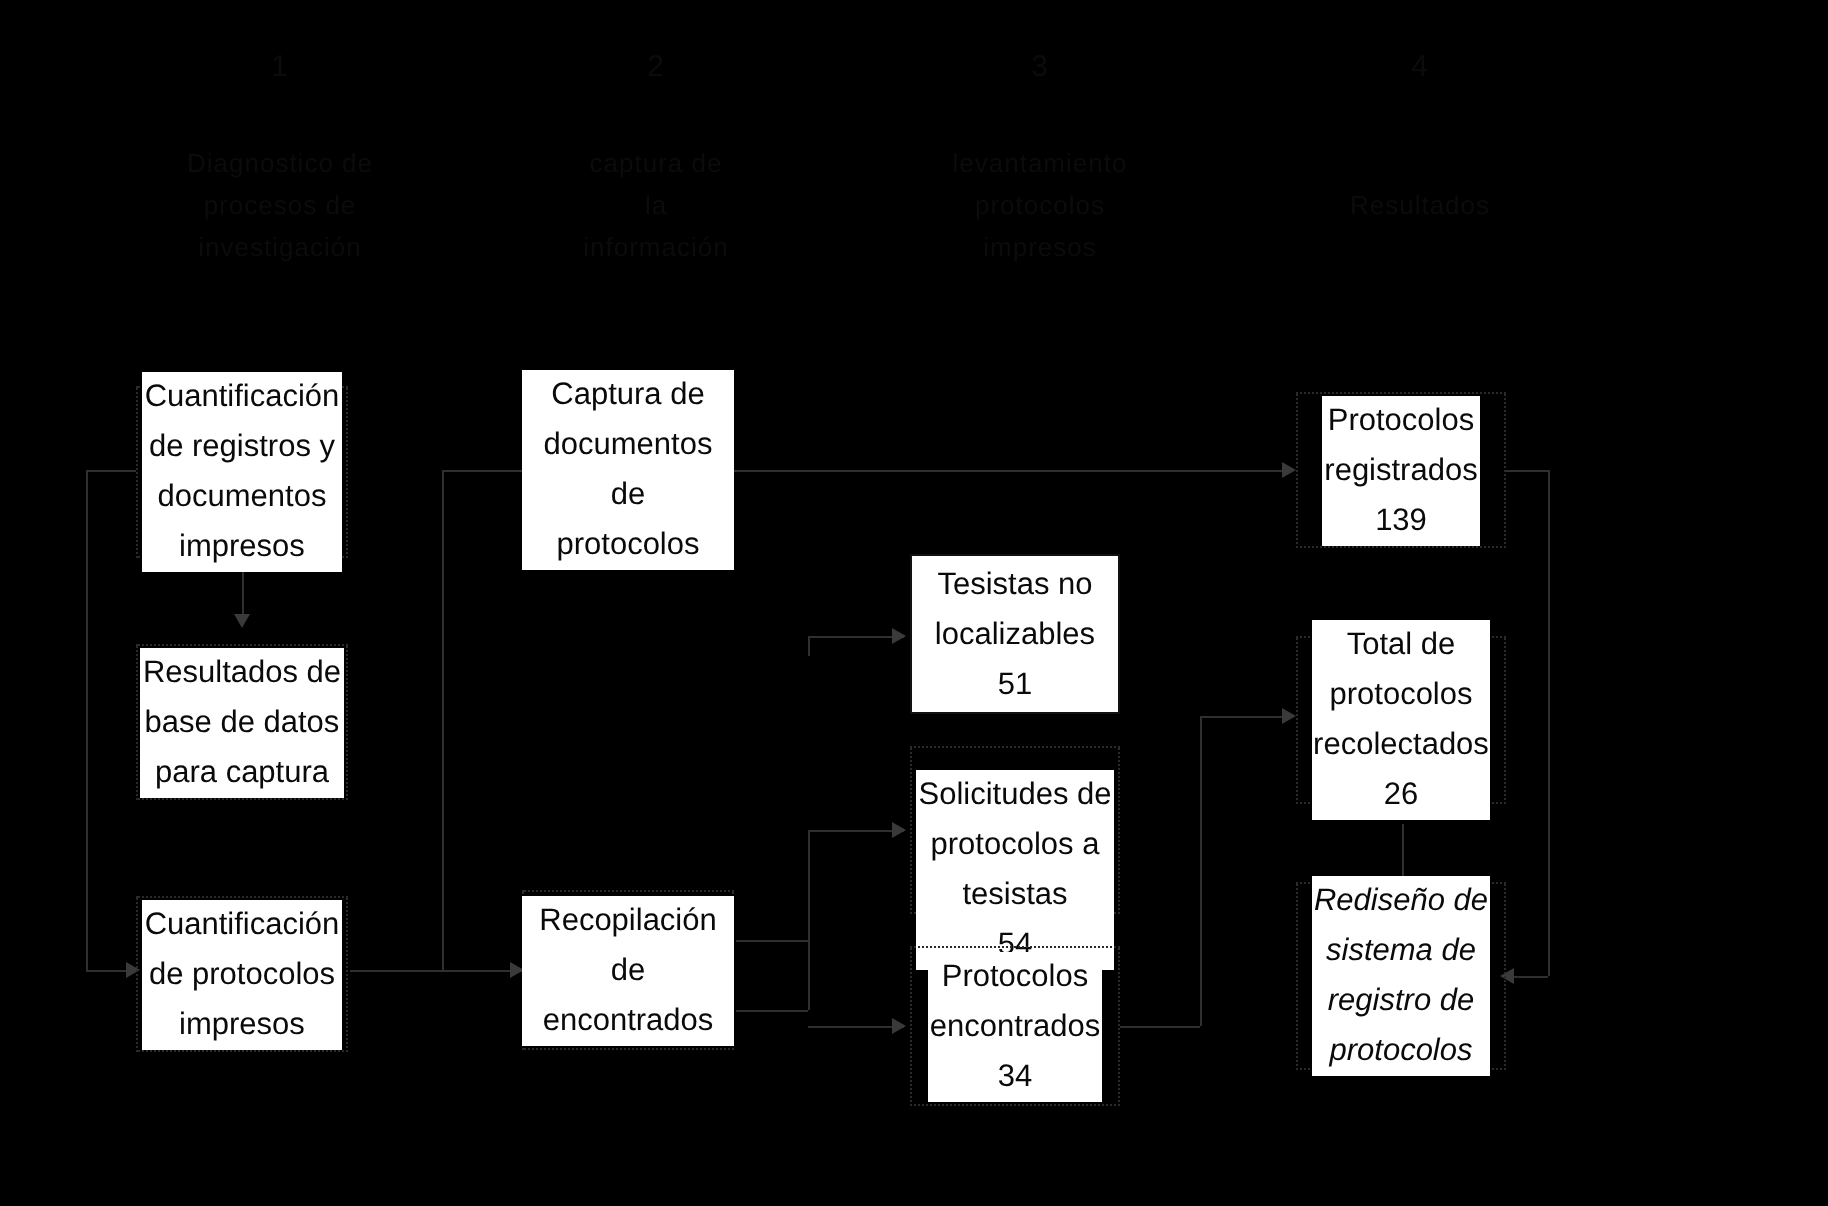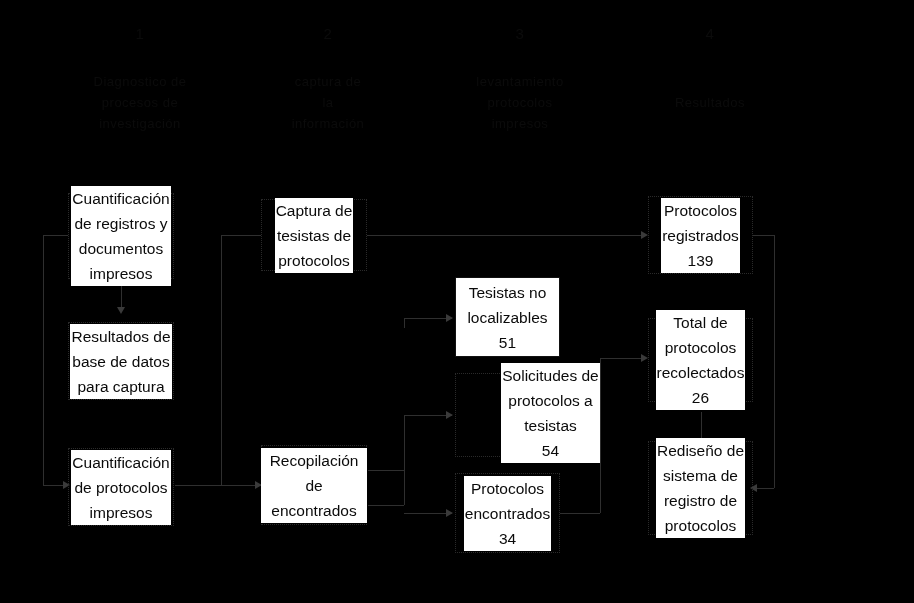--- a/index.html
+++ b/index.html
@@ -208,38 +208,38 @@
   <div class="frame" style="left:68px; top:448px; width:106px; height:78px;"></div>
   <div class="node" style="left:68px; top:448px; width:106px; height:78px;">
     <span class="label">Cuantificación
 de protocolos
 impresos</span>
   </div>
 
   <div class="frame" style="left:261px; top:199px; width:106px; height:72px;"></div>
   <div class="node" style="left:261px; top:199px; width:106px; height:72px;">
     <span class="label">Captura de
-tesistas de
+documentos de
 protocolos</span>
   </div>
 
   <div class="frame" style="left:261px; top:445px; width:106px; height:80px;"></div>
   <div class="node" style="left:261px; top:445px; width:106px; height:80px;">
     <span class="label">Recopilación
 de encontrados</span>
   </div>
 
   <div class="node solid" style="left:455px; top:277px; width:105px; height:80px;">
     <span class="label">Tesistas no
 localizables
 51</span>
   </div>
 
   <div class="frame" style="left:455px; top:373px; width:105px; height:84px;"></div>
-  <div class="node" style="left:455px; top:371px; width:105px; height:84px;margin-left:43px;">
+  <div class="node" style="left:455px; top:393px; width:105px; height:84px;">
     <span class="label">Solicitudes de
 protocolos a
 tesistas
 54</span>
   </div>
 
   <div class="frame" style="left:455px; top:473px; width:105px; height:80px;"></div>
   <div class="node" style="left:455px; top:473px; width:105px; height:80px;">
     <span class="label">Protocolos
 encontrados
@@ -255,20 +255,20 @@
 
   <div class="frame" style="left:648px; top:318px; width:105px; height:84px;"></div>
   <div class="node" style="left:648px; top:318px; width:105px; height:84px;">
     <span class="label">Total de
 protocolos
 recolectados
 26</span>
   </div>
 
   <div class="frame" style="left:648px; top:441px; width:105px; height:94px;"></div>
-  <div class="node" style="left:648px; top:441px; width:105px; height:94px;">
+  <div class="node" style="left:648px; top:441px; width:105px; height:94px;font-style:italic;">
     <span class="label">Rediseño de
 sistema de
 registro de
 protocolos</span>
   </div>
 
 </div>
 
 </body></html>

